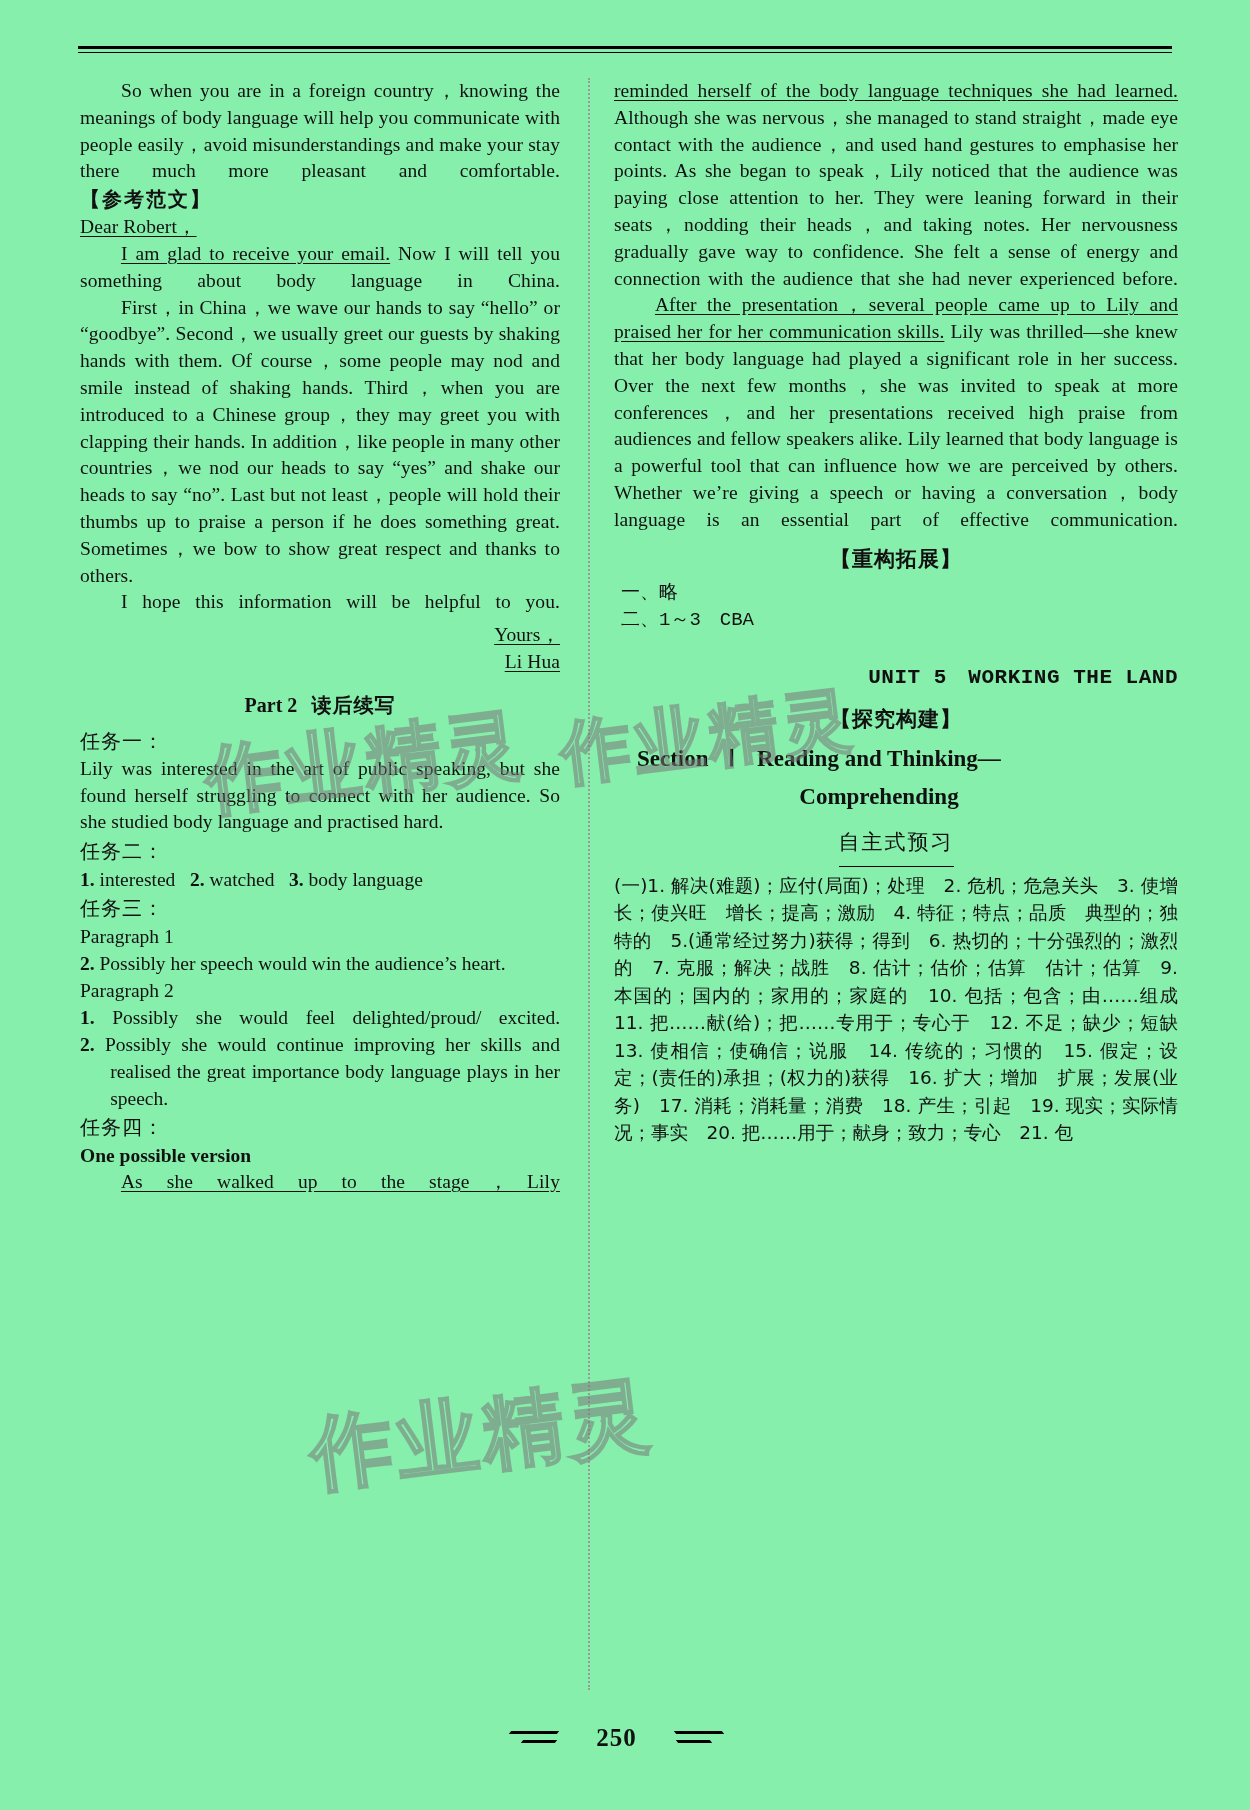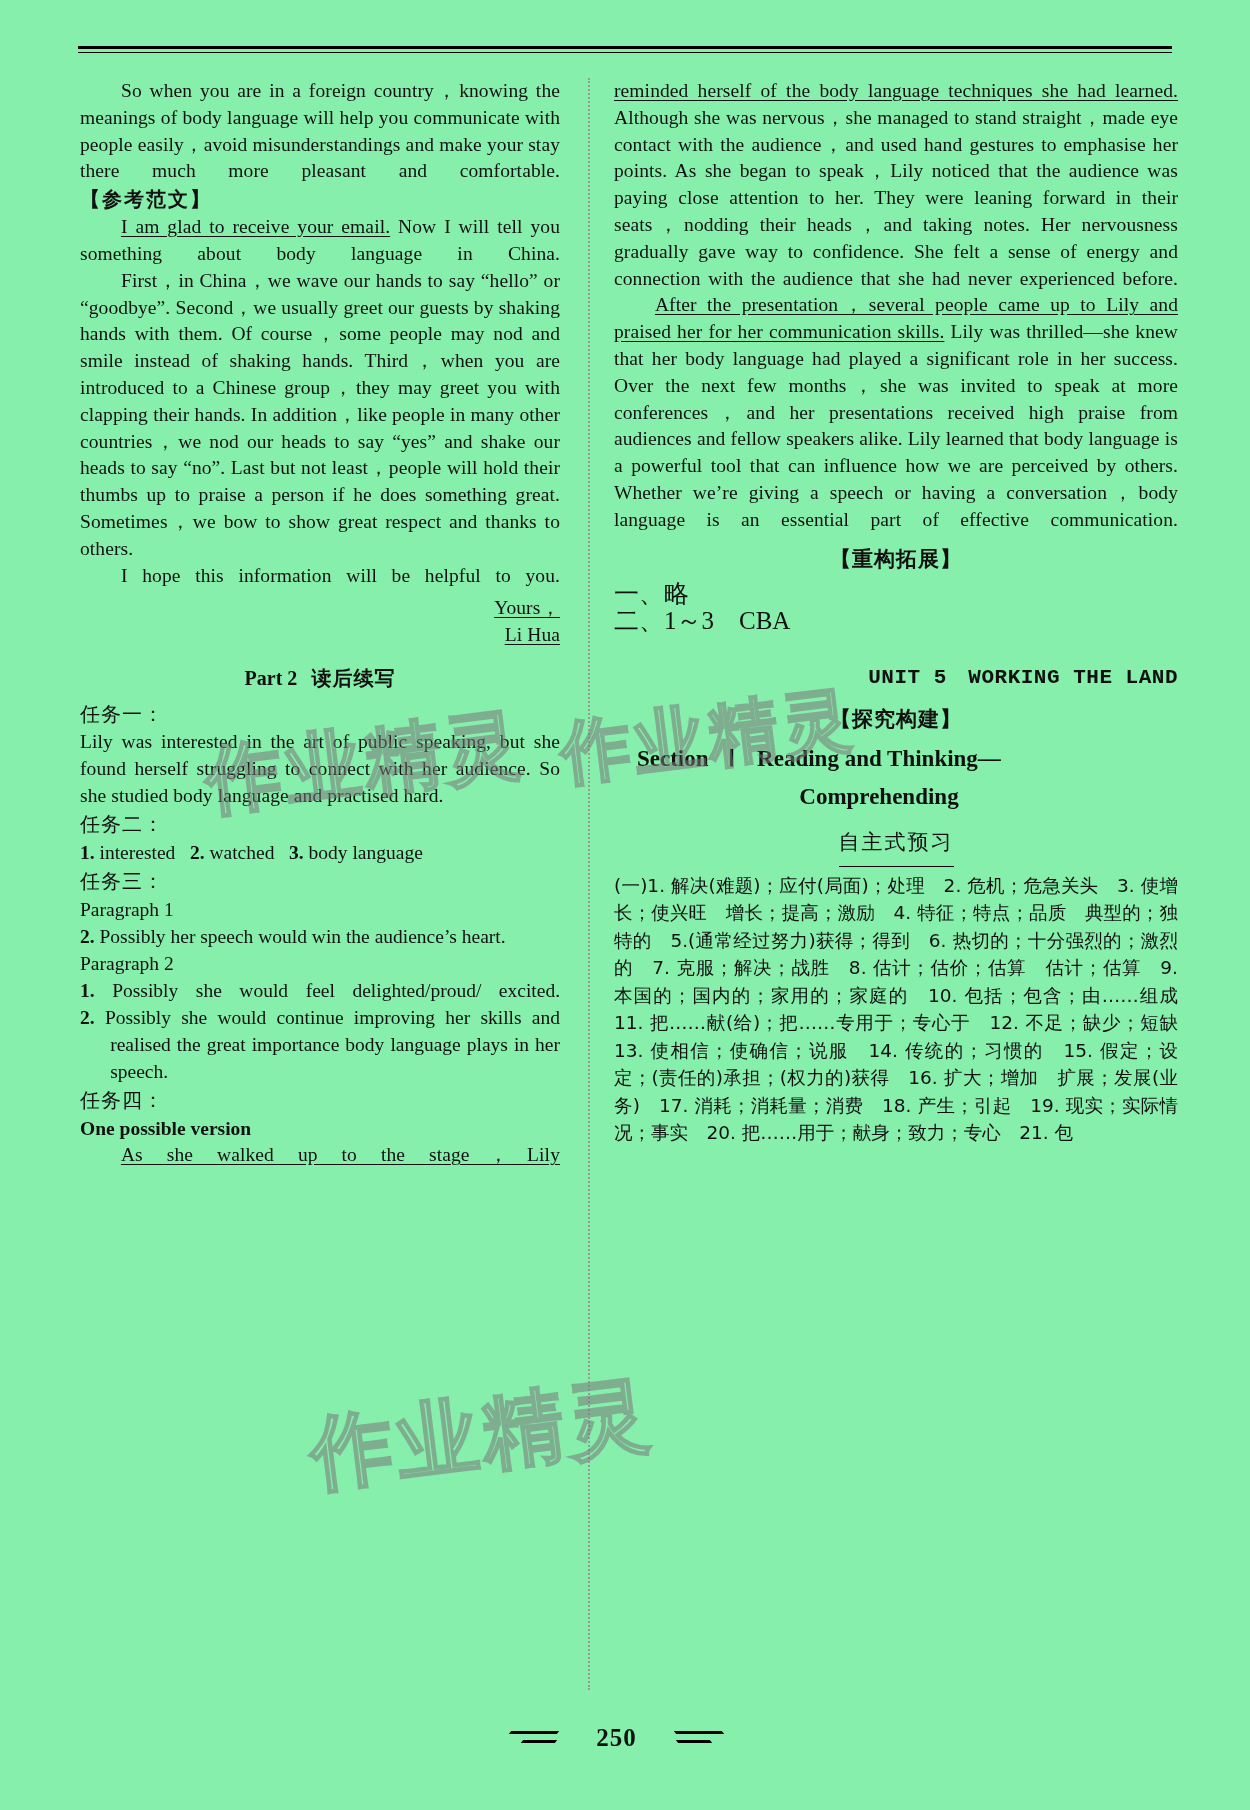--- a/index.html
+++ b/index.html
@@ -72,23 +72,24 @@
   .eng {
     text-align: justify;
     text-align-last: justify;
     font-family: "Liberation Serif", "DejaVu Serif", serif;
   }
   .eng.last-left { text-align-last: left; }
   .indent { text-indent: 2.1em; }
   .u { text-decoration: underline; text-underline-offset: 3px; }
 
   .cn {
-    font-family: Liberation Serif, serif;
-    font-size: 25px;
+    font-family: Liberation Mono, monospace;
+    font-size: 19px;
     line-height: 27px;
+    margin-left: 7px;
   }
   .cn-b {
     font-family: "DejaVu Sans", "Liberation Sans", sans-serif;
     font-weight: bold;
     font-size: 20px;
     line-height: 29px;
     letter-spacing: 2px;
   }
   .bracket-title {
     font-family: "DejaVu Sans", "Liberation Sans", sans-serif;
@@ -242,20 +243,23 @@
 
   <div class="columns">
 
     <div class="col col-left">
 
       <p class="eng indent">So when you are in a foreign country，knowing the meanings of body language will help you communicate with people easily，avoid misunderstandings and make your stay there much more pleasant and comfortable.</p>
 
 
       <div class="cn-b">【参考范文】</div>
 
+      <p class="eng last-left">
+        <span class="u">Dear Robert，</span>
+      </p>
 
       <p class="eng indent">
         <span class="u">I am glad to receive your email.</span>
         Now I will tell you something about body language in China.
       </p>
 
       <p class="eng indent">First，in China，we wave our hands to say “hello” or “goodbye”. Second，we usually greet our guests by shaking hands with them. Of course，some people may nod and smile instead of shaking hands. Third，when you are introduced to a Chinese group，they may greet you with clapping their hands. In addition，like people in many other countries，we nod our heads to say “yes” and shake our heads to say “no”. Last but not least，people will hold their thumbs up to praise a person if he does something great. Sometimes，we bow to show great respect and thanks to others.</p>
 
       <p class="eng indent">I hope this information will be helpful to you.</p>
 

